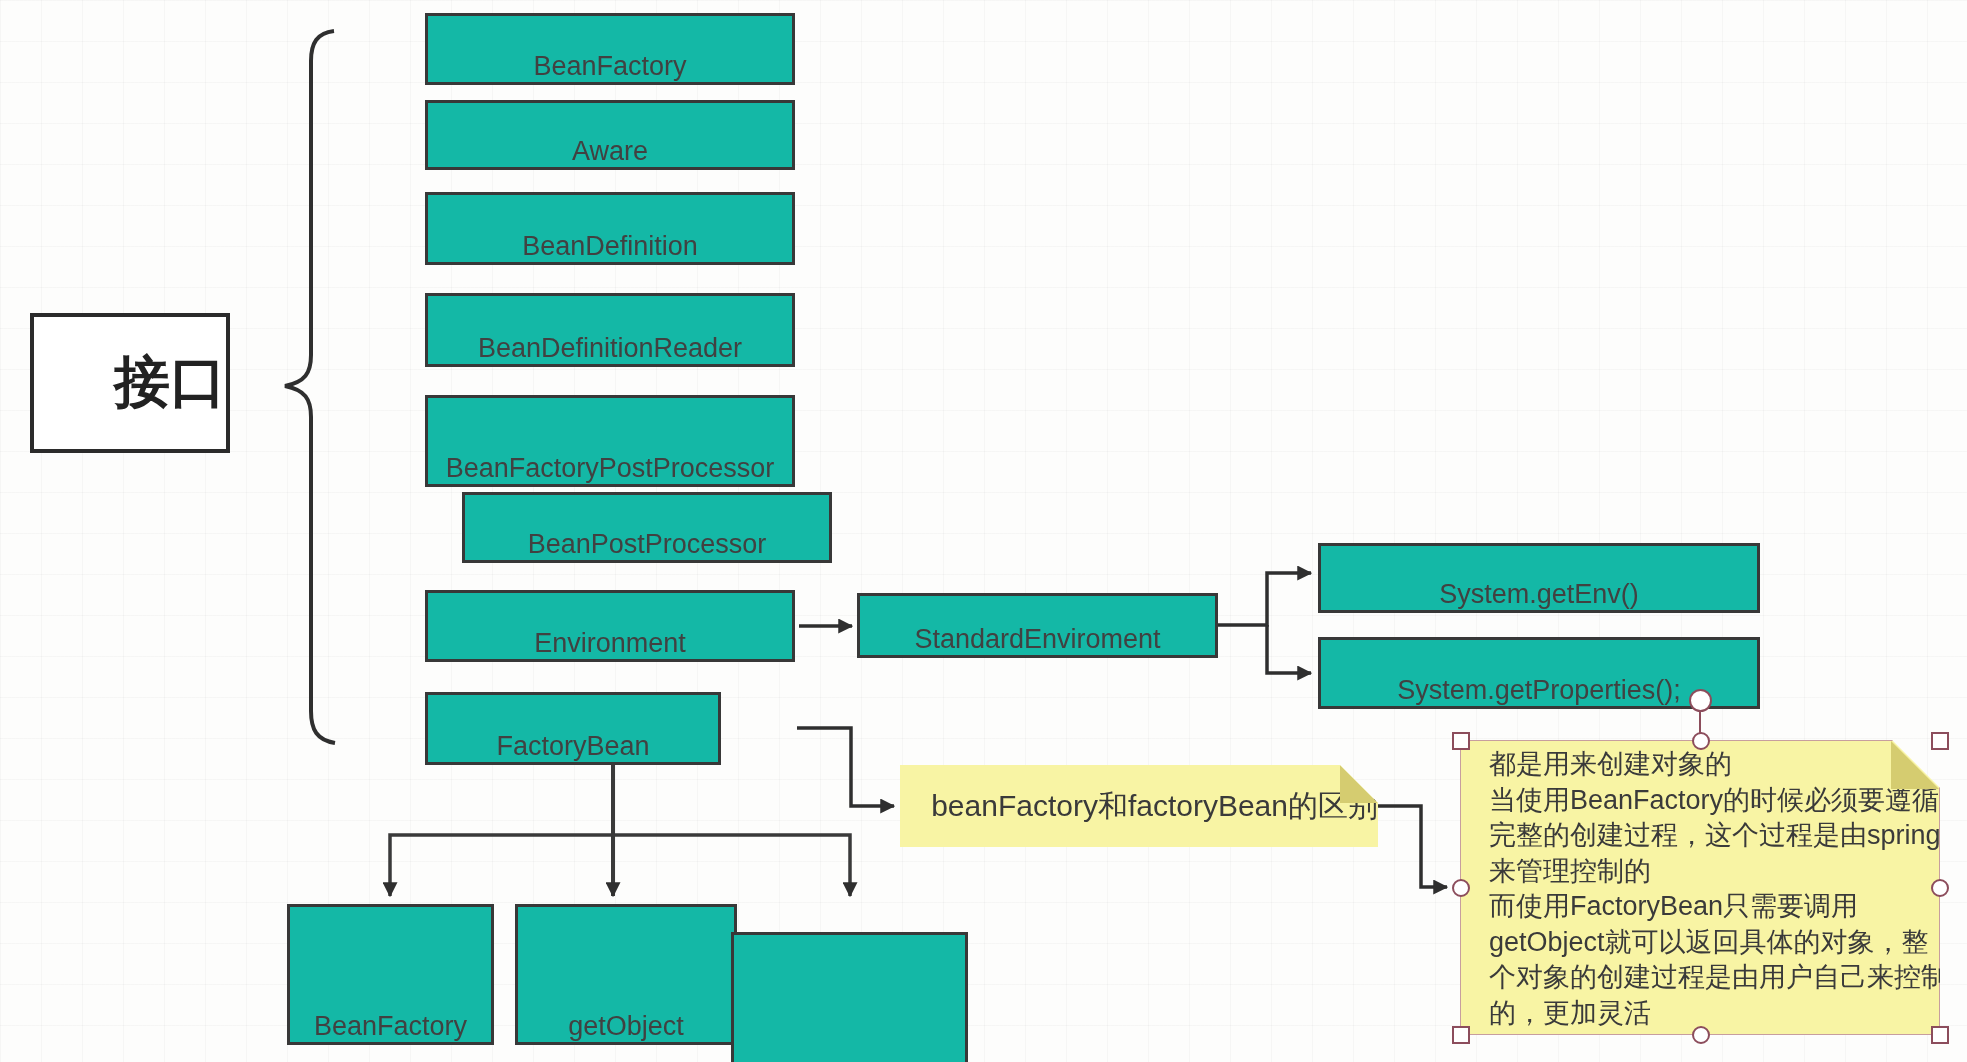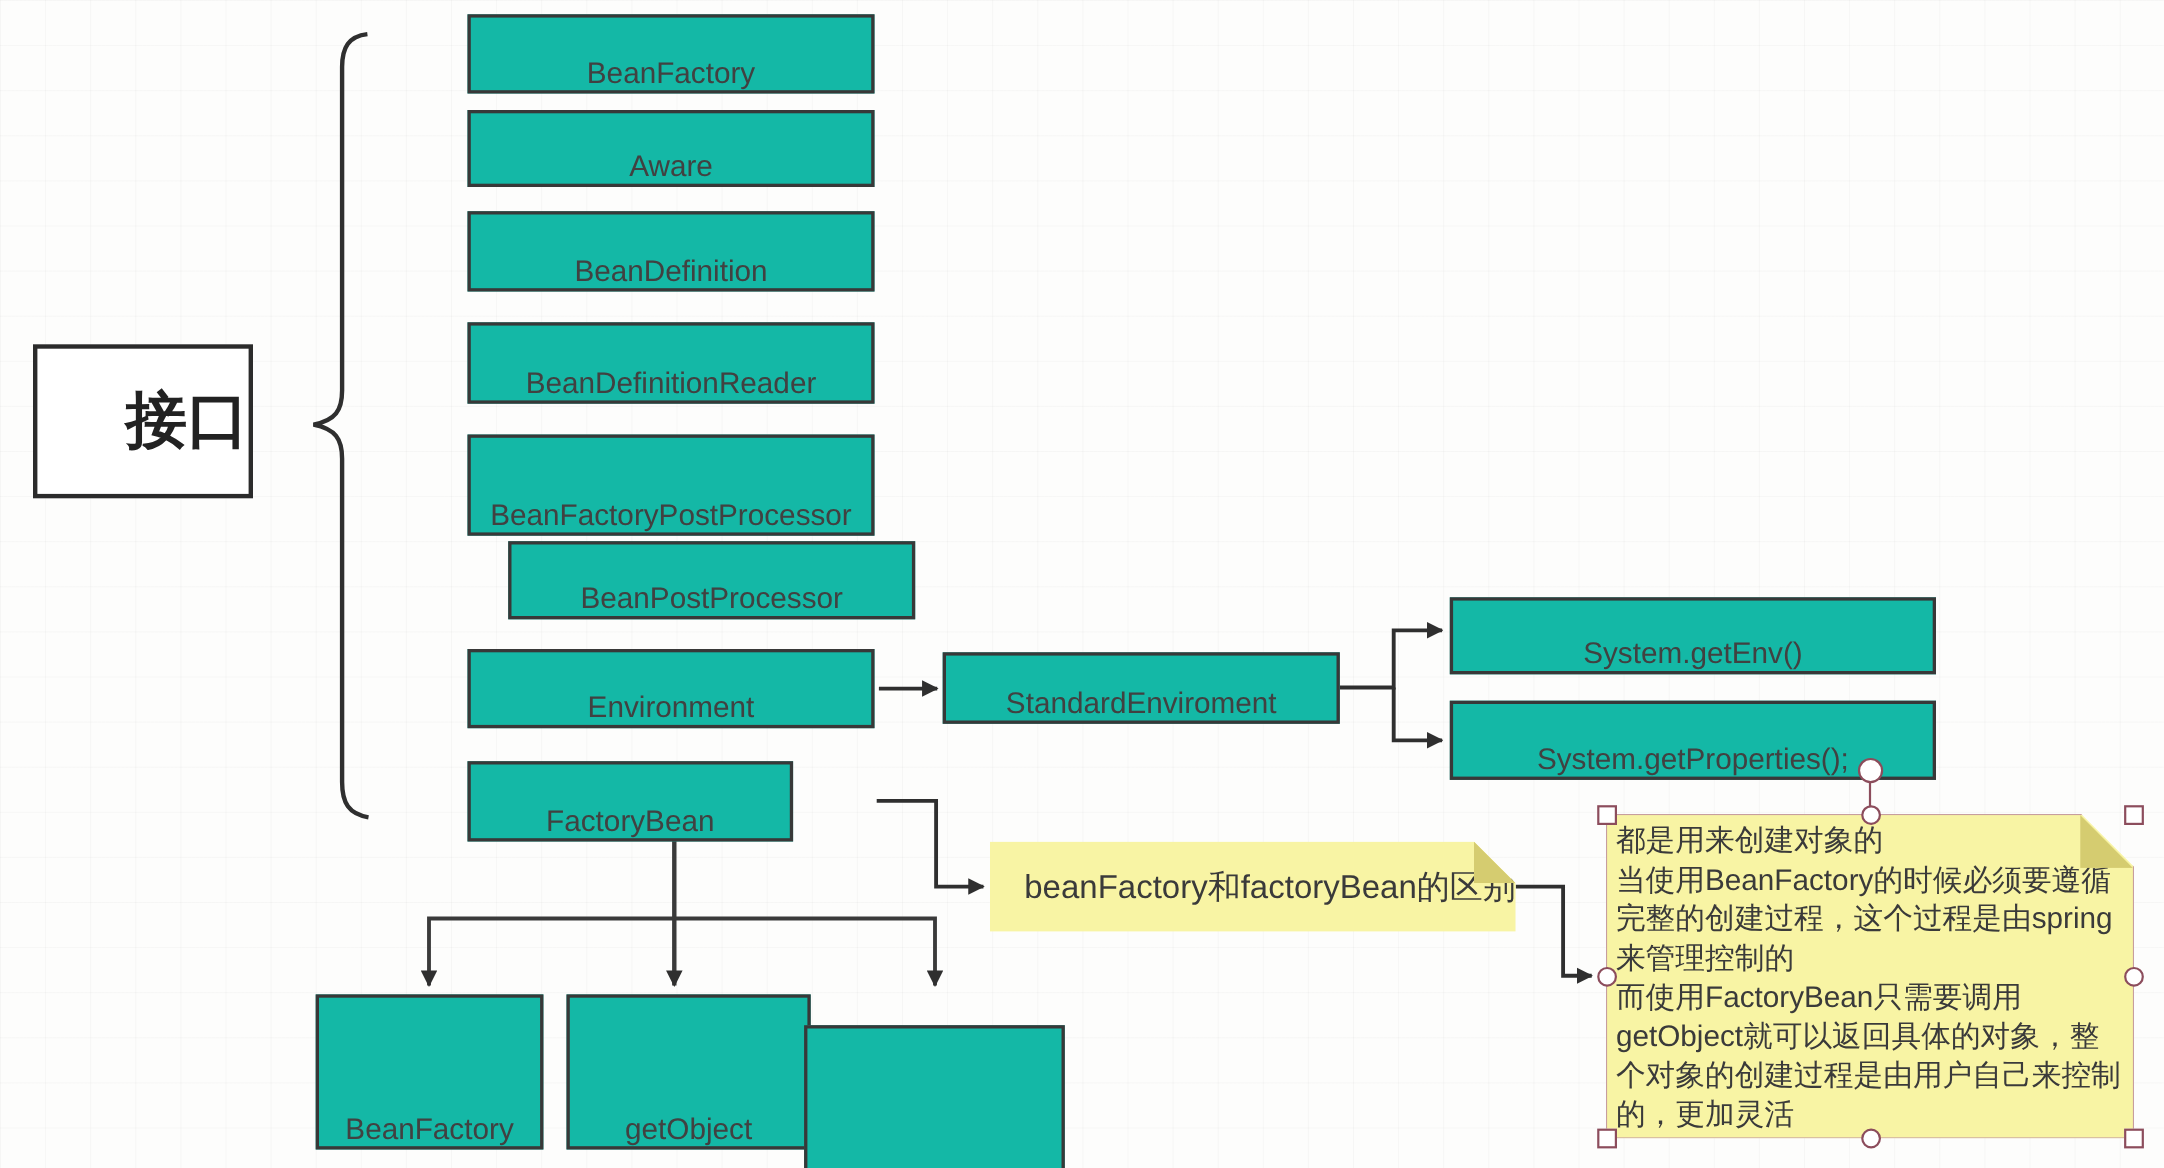--- a/index.html
+++ b/index.html
@@ -39,21 +39,21 @@
     clip-path:polygon(0 0, calc(100% - 48px) 0, 100% 48px, 100% 100%, 0 100%);
   }
   #note-label-box{
     left:900px;top:765px;width:478px;height:82px;
     display:flex;align-items:center;justify-content:flex-end;
     font-size:30px;
   }
   #sticky-note{
     left:1460px;top:740px;width:480px;height:295px;
     border:1px solid #c79e9e;
-    padding:6px 6px 0 8px;
+    padding:6px 6px 0 28px;
     font-size:27px;line-height:35.5px;
   }
   #sticky-note .line{white-space:nowrap;}
   svg.overlay{position:absolute;left:0;top:0;z-index:2;}
   .handle{
     position:absolute;z-index:6;background:#fff;
     border:2px solid #8c4d5c;width:14px;height:14px;
   }
   .handle.round{border-radius:50%;}
   #rotation-handle{

